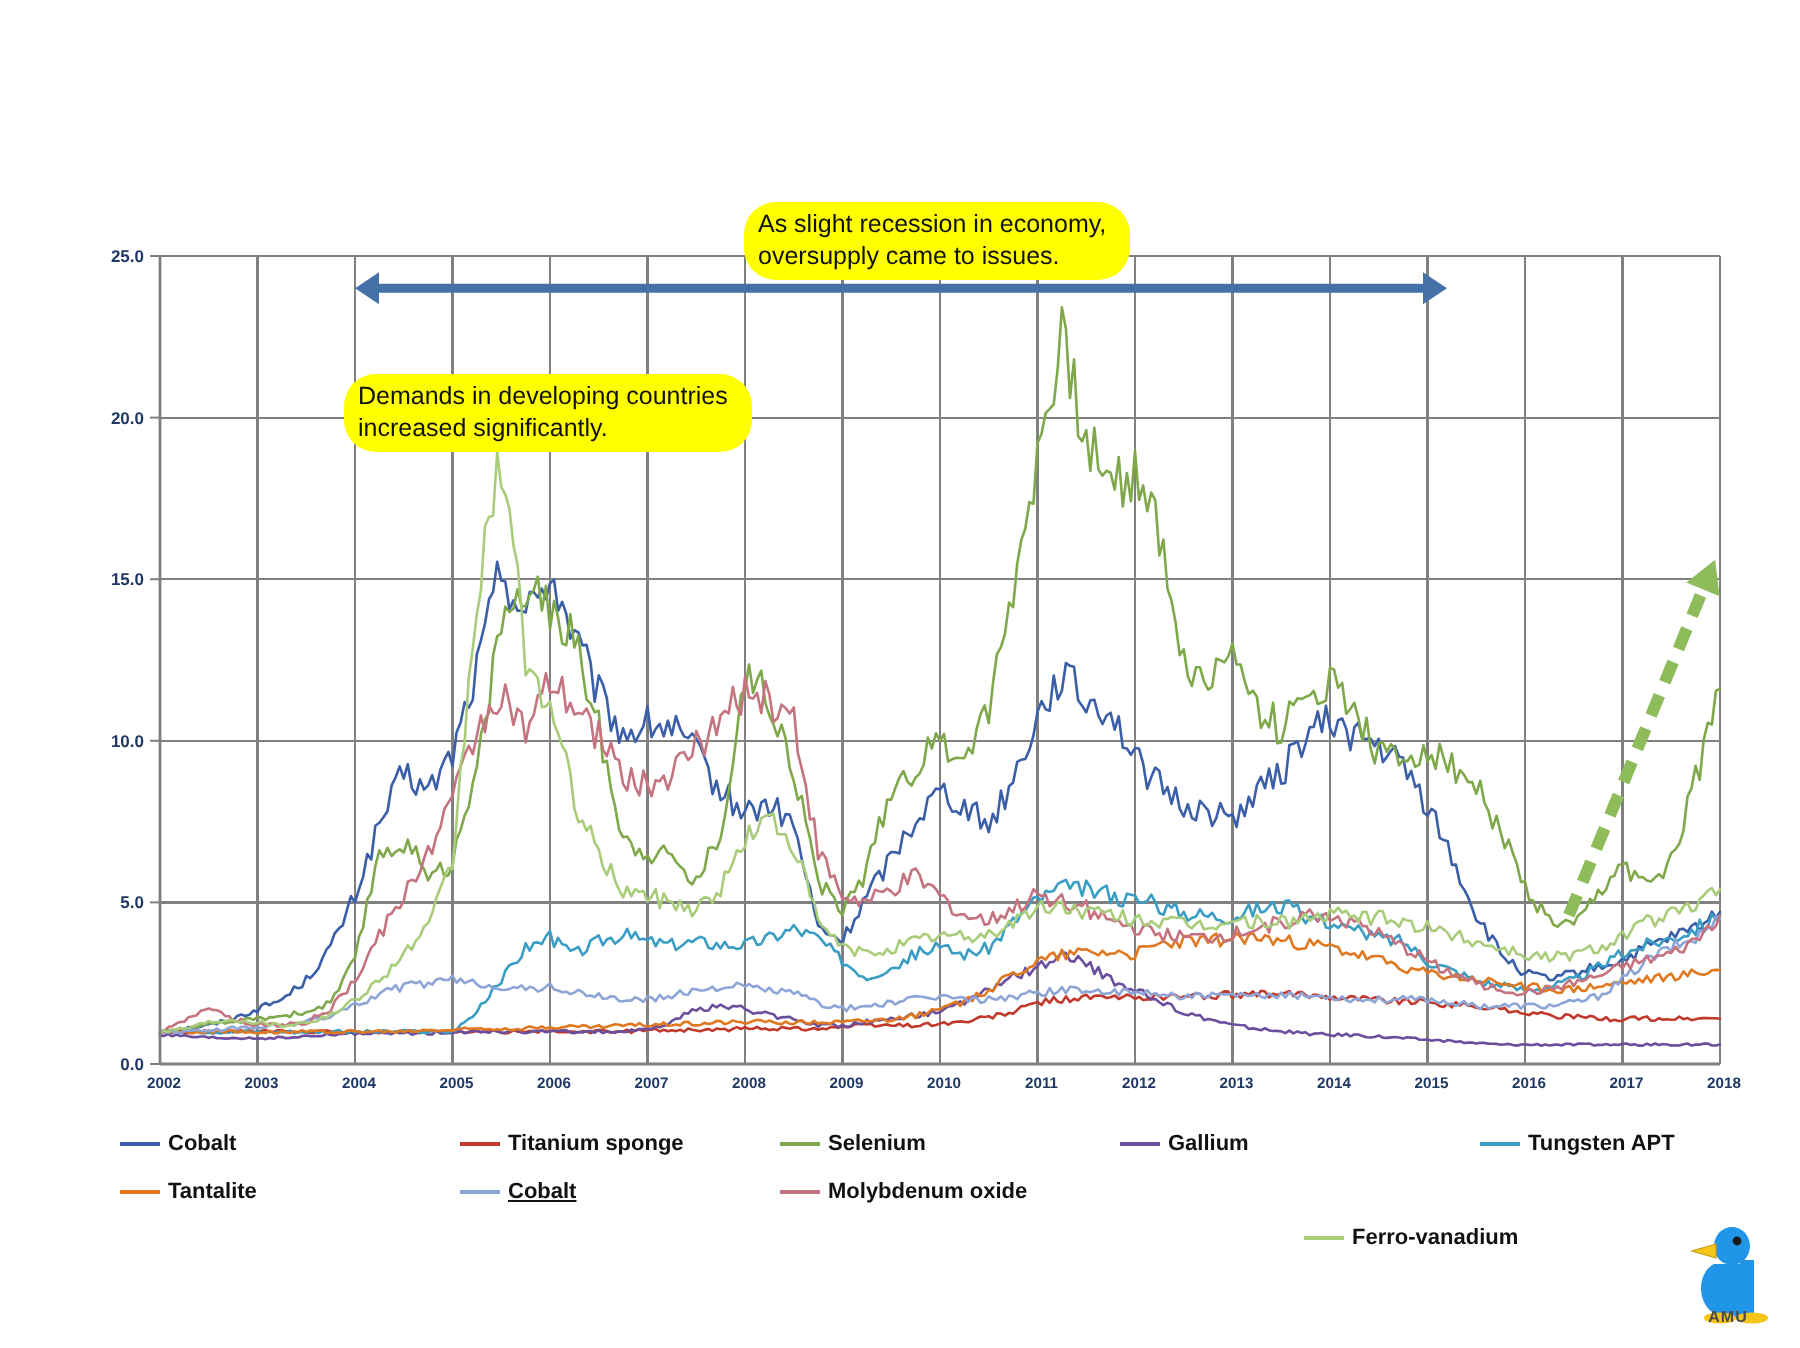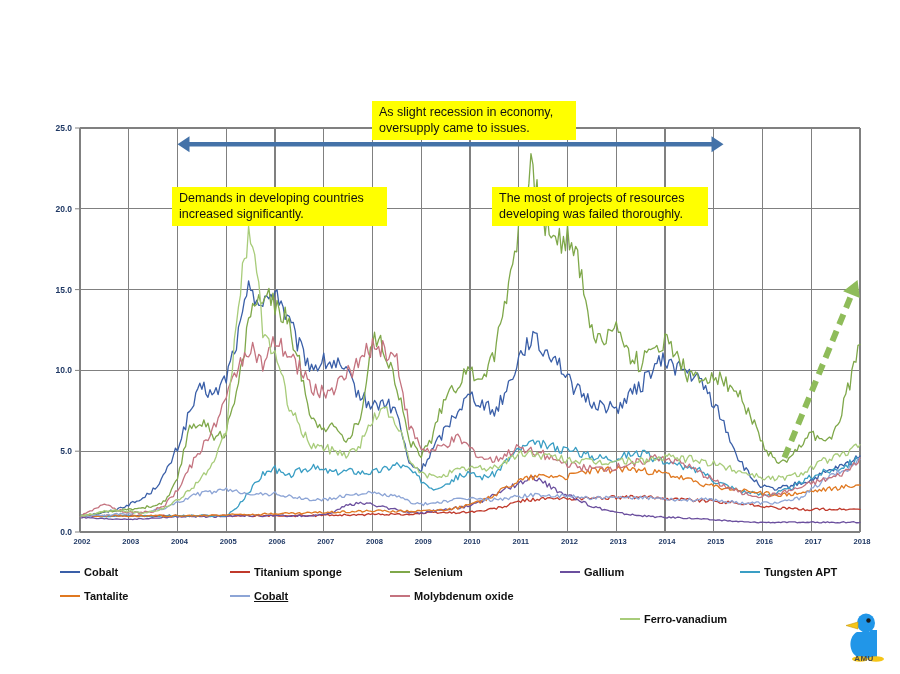--- a/index.html
+++ b/index.html
@@ -33,23 +33,24 @@
     width: 840px; height: 470px;
   }
   #chart-svg { display: block; }
 
   .annot {
     position: absolute;
     background: #ffff00;
     color: #111111;
     font-size: 12.5px;
     line-height: 16px;
-    padding: 3px 23px 4px 7px;
+    padding: 3px 12px 4px 7px;
     white-space: pre-line;
     font-family: "Liberation Sans", sans-serif;
+    border-radius: 16px;
   }
   #annot-recession { left: 372px; top: 101px; }
   #annot-demands   { left: 172px; top: 187px; }
   #annot-projects  { left: 492px; top: 187px; }
 
   #legend {
     position: absolute;
     left: 60px; top: 560px;
     width: 800px;
   }
@@ -166,22 +167,20 @@
         <path d="M685.5000000000023 44.160000000000025 L673.5000000000023 36.160000000000025 L673.5000000000023 52.160000000000025 Z" fill="#4472a8"></path>
         <line x1="746.4375000000023" y1="357.664" x2="813.4755065400528" y2="194.7009088197006" stroke="#8fbc5a" stroke-width="6" stroke-dasharray="11 7" stroke-linecap="butt"></line>
         <path d="M819.5625000000023 179.904 L821.7987677511344 198.12484264092214 L805.1522453289713 191.27697499847906 Z" fill="#8fbc5a"></path>
       </svg>
   </div>
 
   <div class="annot" id="annot-recession">As slight recession in economy,
 oversupply came to issues.</div>
   <div class="annot" id="annot-demands">Demands in developing countries
 increased significantly.</div>
-  <div class="annot" id="annot-projects">The most of projects of resources
-developing was failed thoroughly.</div>
 
   <div id="legend">
       <div class="legend-row" style="position: relative;">
         <div class="legend-item" style="position: absolute; left: 0px;">
           <span class="legend-swatch" style="background: rgb(58, 95, 168);"></span>
           <span>Cobalt</span>
         </div>
         <div class="legend-item" style="position: absolute; left: 170px;">
           <span class="legend-swatch" style="background: rgb(192, 57, 43);"></span>
           <span>Titanium sponge</span>
@@ -205,21 +204,21 @@
           <span>Tantalite</span>
         </div>
         <div class="legend-item" style="position: absolute; left: 170px; text-decoration: underline;">
           <span class="legend-swatch" style="background: rgb(141, 165, 214);"></span>
           <span>Cobalt</span>
         </div>
         <div class="legend-item" style="position: absolute; left: 330px;">
           <span class="legend-swatch" style="background: rgb(196, 115, 127);"></span>
           <span>Molybdenum oxide</span>
         </div>
-        <div class="legend-item" style="position: absolute; left: 560px; margin-top: 46px;">
+        <div class="legend-item" style="position: absolute; left: 592px; margin-top: 46px;">
           <span class="legend-swatch" style="background: rgb(168, 204, 122);"></span>
           <span>Ferro-vanadium</span>
         </div>
       </div>
     </div>
 
   <svg id="logo" viewBox="0 0 56 62">
     <ellipse cx="30" cy="17" rx="9" ry="9.5" fill="#2196e8"></ellipse>
     <circle cx="32.5" cy="14.5" r="2.2" fill="#1a1a1a"></circle>
     <path d="M22 16 L10 19.5 L22 23 Z" fill="#f5c518" stroke="#c99a10" stroke-width="0.6"></path>

